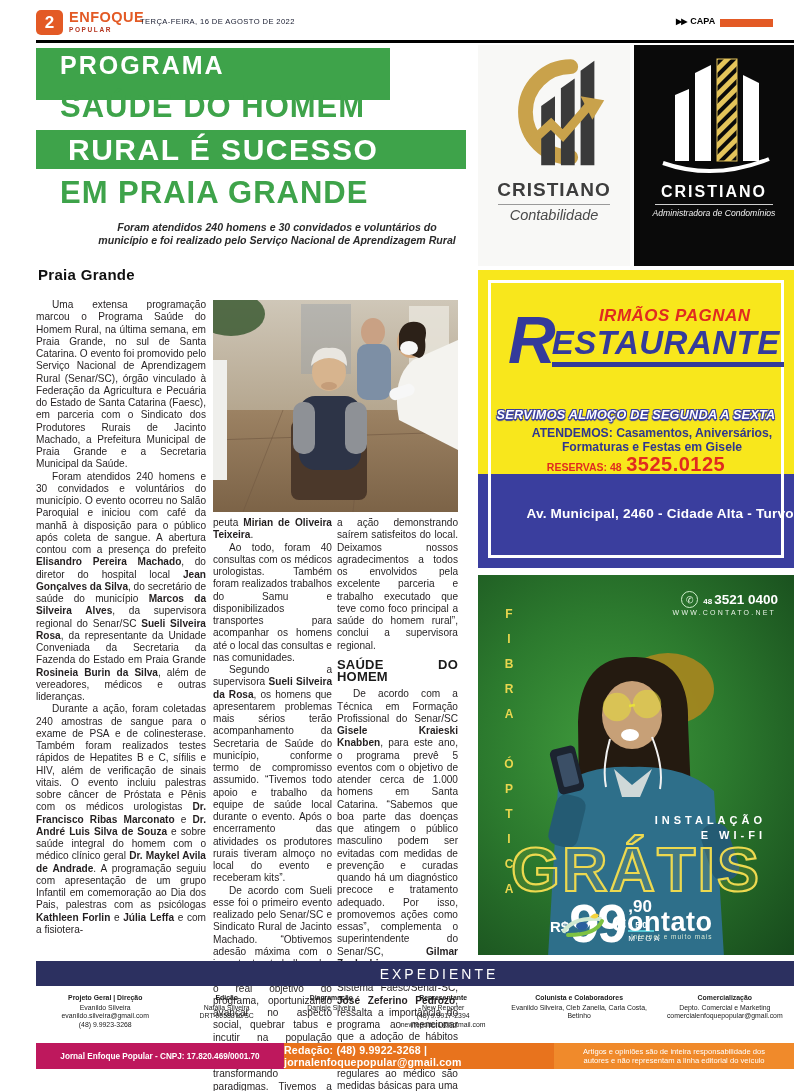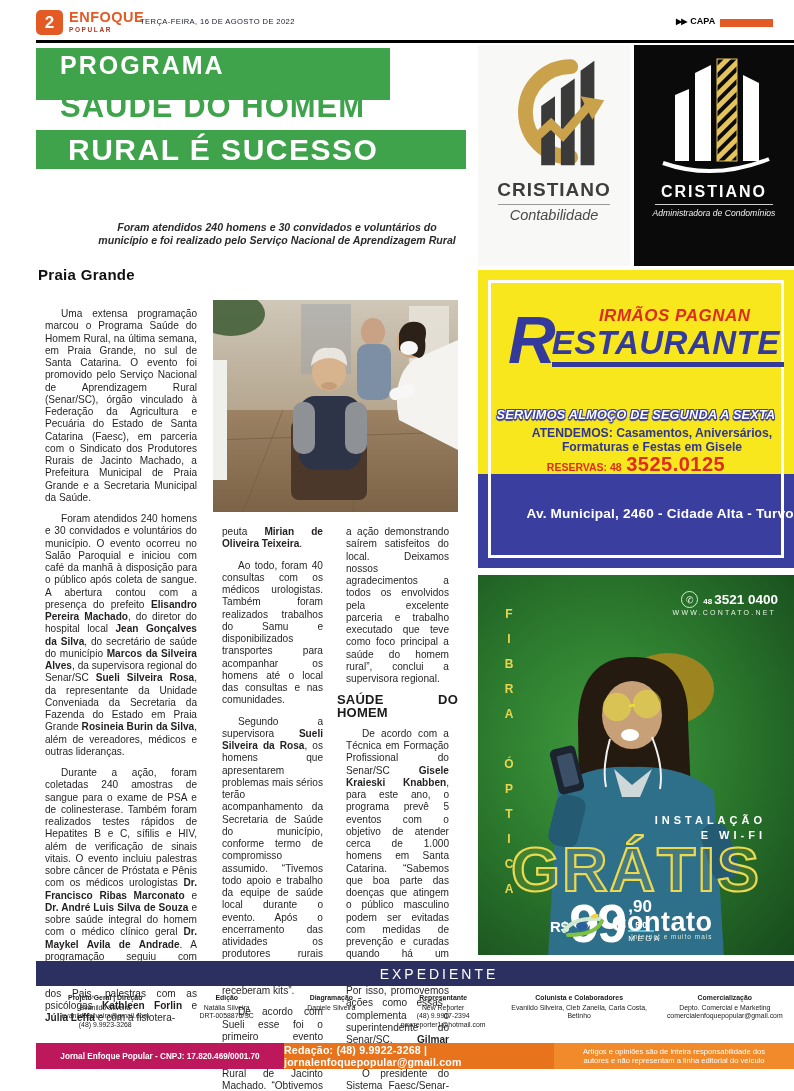--- a/index.html
+++ b/index.html
@@ -28,21 +28,21 @@
   .hl1{top:48px;width:330px;height:52px;font-size:25px;line-height:35px;padding-left:24px;letter-spacing:2px;}
   .hl2{top:84px;font-size:31px;line-height:45px;padding-left:24px;letter-spacing:1px;}
   .hl3{top:130px;width:398px;height:39px;font-size:30px;line-height:39px;padding-left:32px;letter-spacing:1.5px;}
   .hl4{top:170px;font-size:31px;line-height:45px;padding-left:24px;letter-spacing:1px;}
   .hl-sub{left:96px;top:221px;width:362px;text-align:center;font-style:italic;font-weight:bold;
     font-size:10.6px;line-height:13px;color:#2B2B2B;}
 
   
   .loc-head{left:38px;top:266px;font-size:15px;font-weight:bold;color:#101010;letter-spacing:.3px;}
   .article-col{font-size:10.1px;line-height:12.25px;text-align:justify;color:#231F20;}
-  .article-col p{margin:9px;text-indent:16px;}
+  .article-col p{margin:0;text-indent:16px;}
   .article-col p b{font-weight:bold;}
   .first-cont p:first-child{text-indent:0;}
   .col1{left:36px;top:299px;width:170px;height:666px;}
   .col2{left:213px;top:517px;width:119px;height:448px;}
   .col3{left:337px;top:517px;width:121px;height:448px;}
   .subhead{font-size:13px;font-weight:800;color:#1A1A1A;margin:7px 0 5px 0;letter-spacing:.2px;}
   .photo{left:213px;top:300px;width:245px;height:212px;overflow:hidden;background:#b9ab97;}
 
   
   .ad-cont{left:478px;top:45px;width:152px;height:221px;background:#F8F8F6;
@@ -136,20 +136,21 @@
   <div class="abs hdr-capa">
     <span class="arr">▶▶</span>
     <span>CAPA</span>
   </div>
   <div class="abs hdr-capabar"></div>
   <div class="abs hdr-rule"></div>
 
   <div class="abs hl hl1 hl-bar">PROGRAMA</div>
   <div class="abs hl hl2 hl-green">SAÚDE DO HOMEM</div>
   <div class="abs hl hl3 hl-bar">RURAL É SUCESSO</div>
+  <div class="abs hl hl4 hl-green">EM PRAIA GRANDE</div>
   <div class="abs hl-sub">Foram atendidos 240 homens e 30 convidados e voluntários do município e foi realizado pelo Serviço Nacional de Aprendizagem Rural</div>
 
   <div class="abs loc-head">Praia Grande</div>
 
   <div class="abs photo">
     <svg width="245" height="212" viewBox="0 0 245 212">
       <defs>
         <linearGradient id="wall" x1="0" y1="0" x2="0" y2="1">
           <stop offset="0" stop-color="#cfc7b8"></stop>
             <stop offset="1" stop-color="#b3a48c"></stop>

